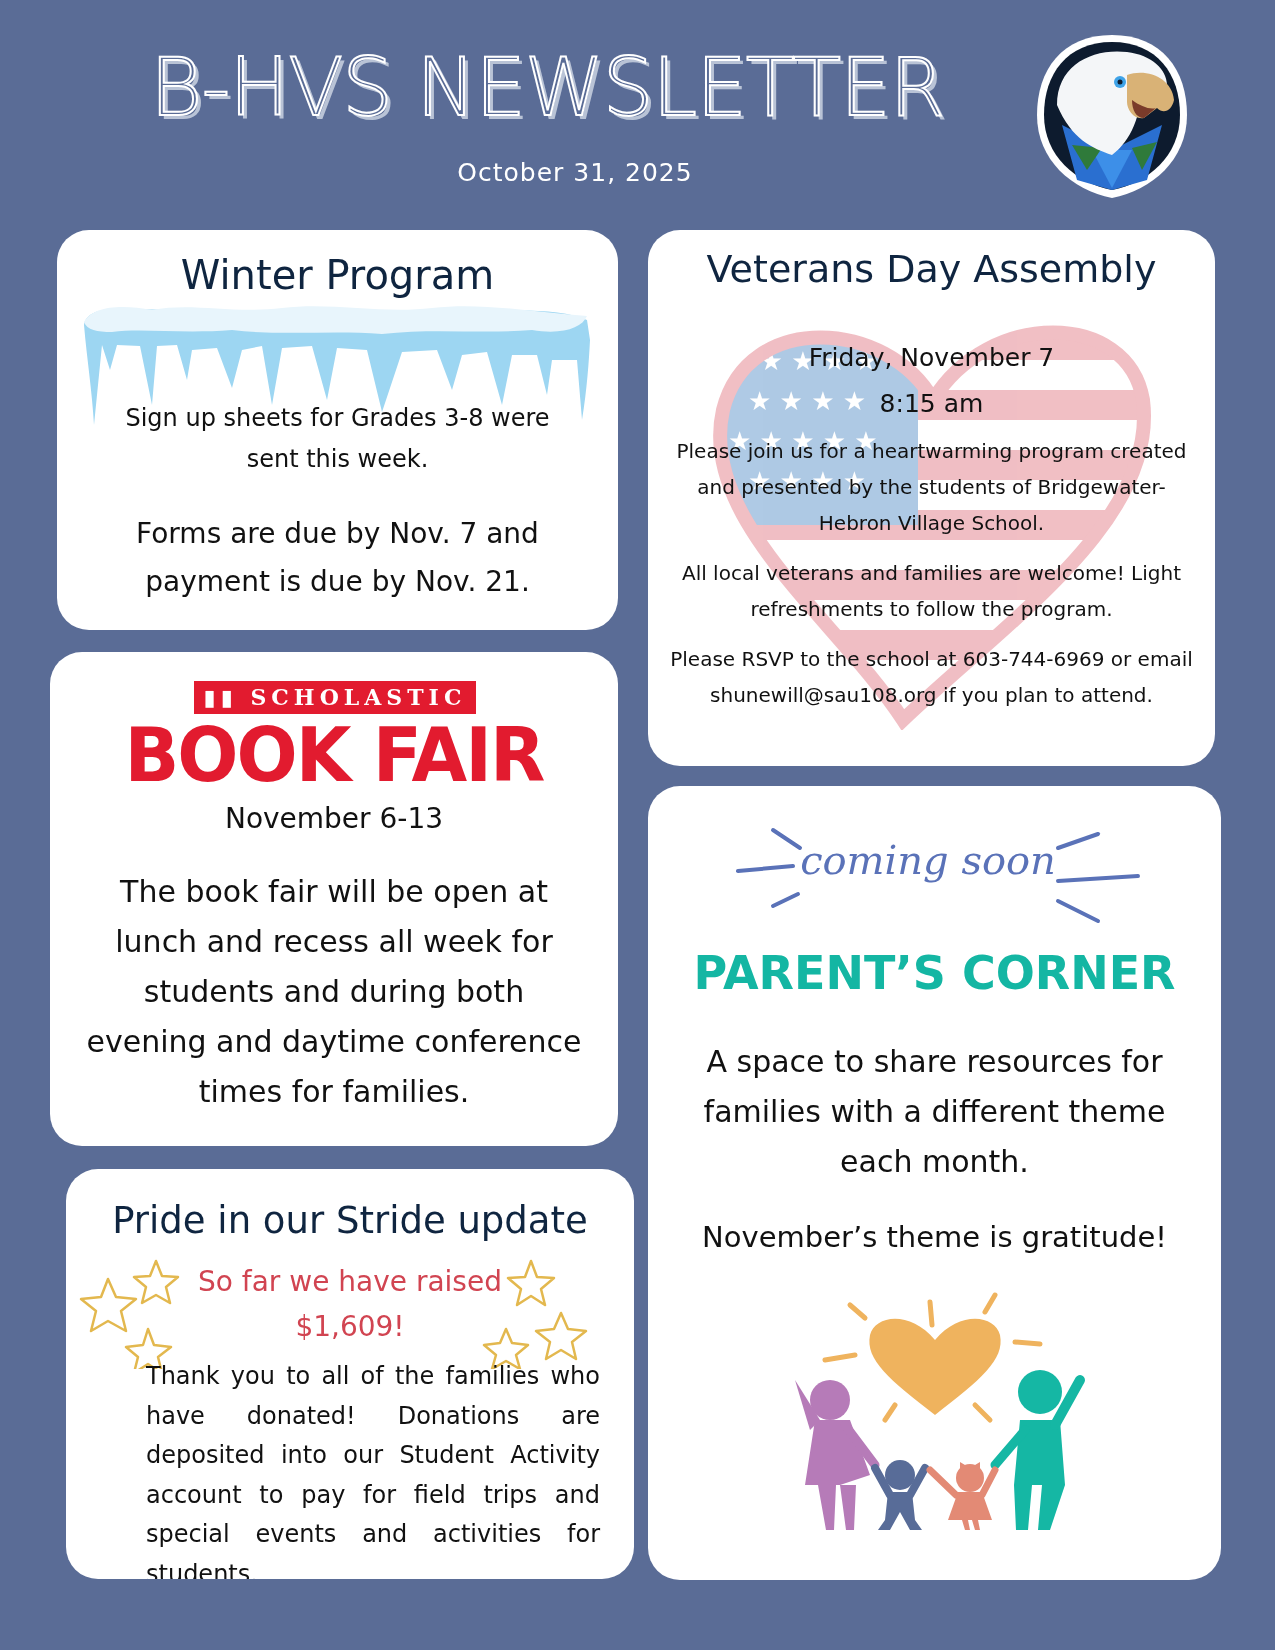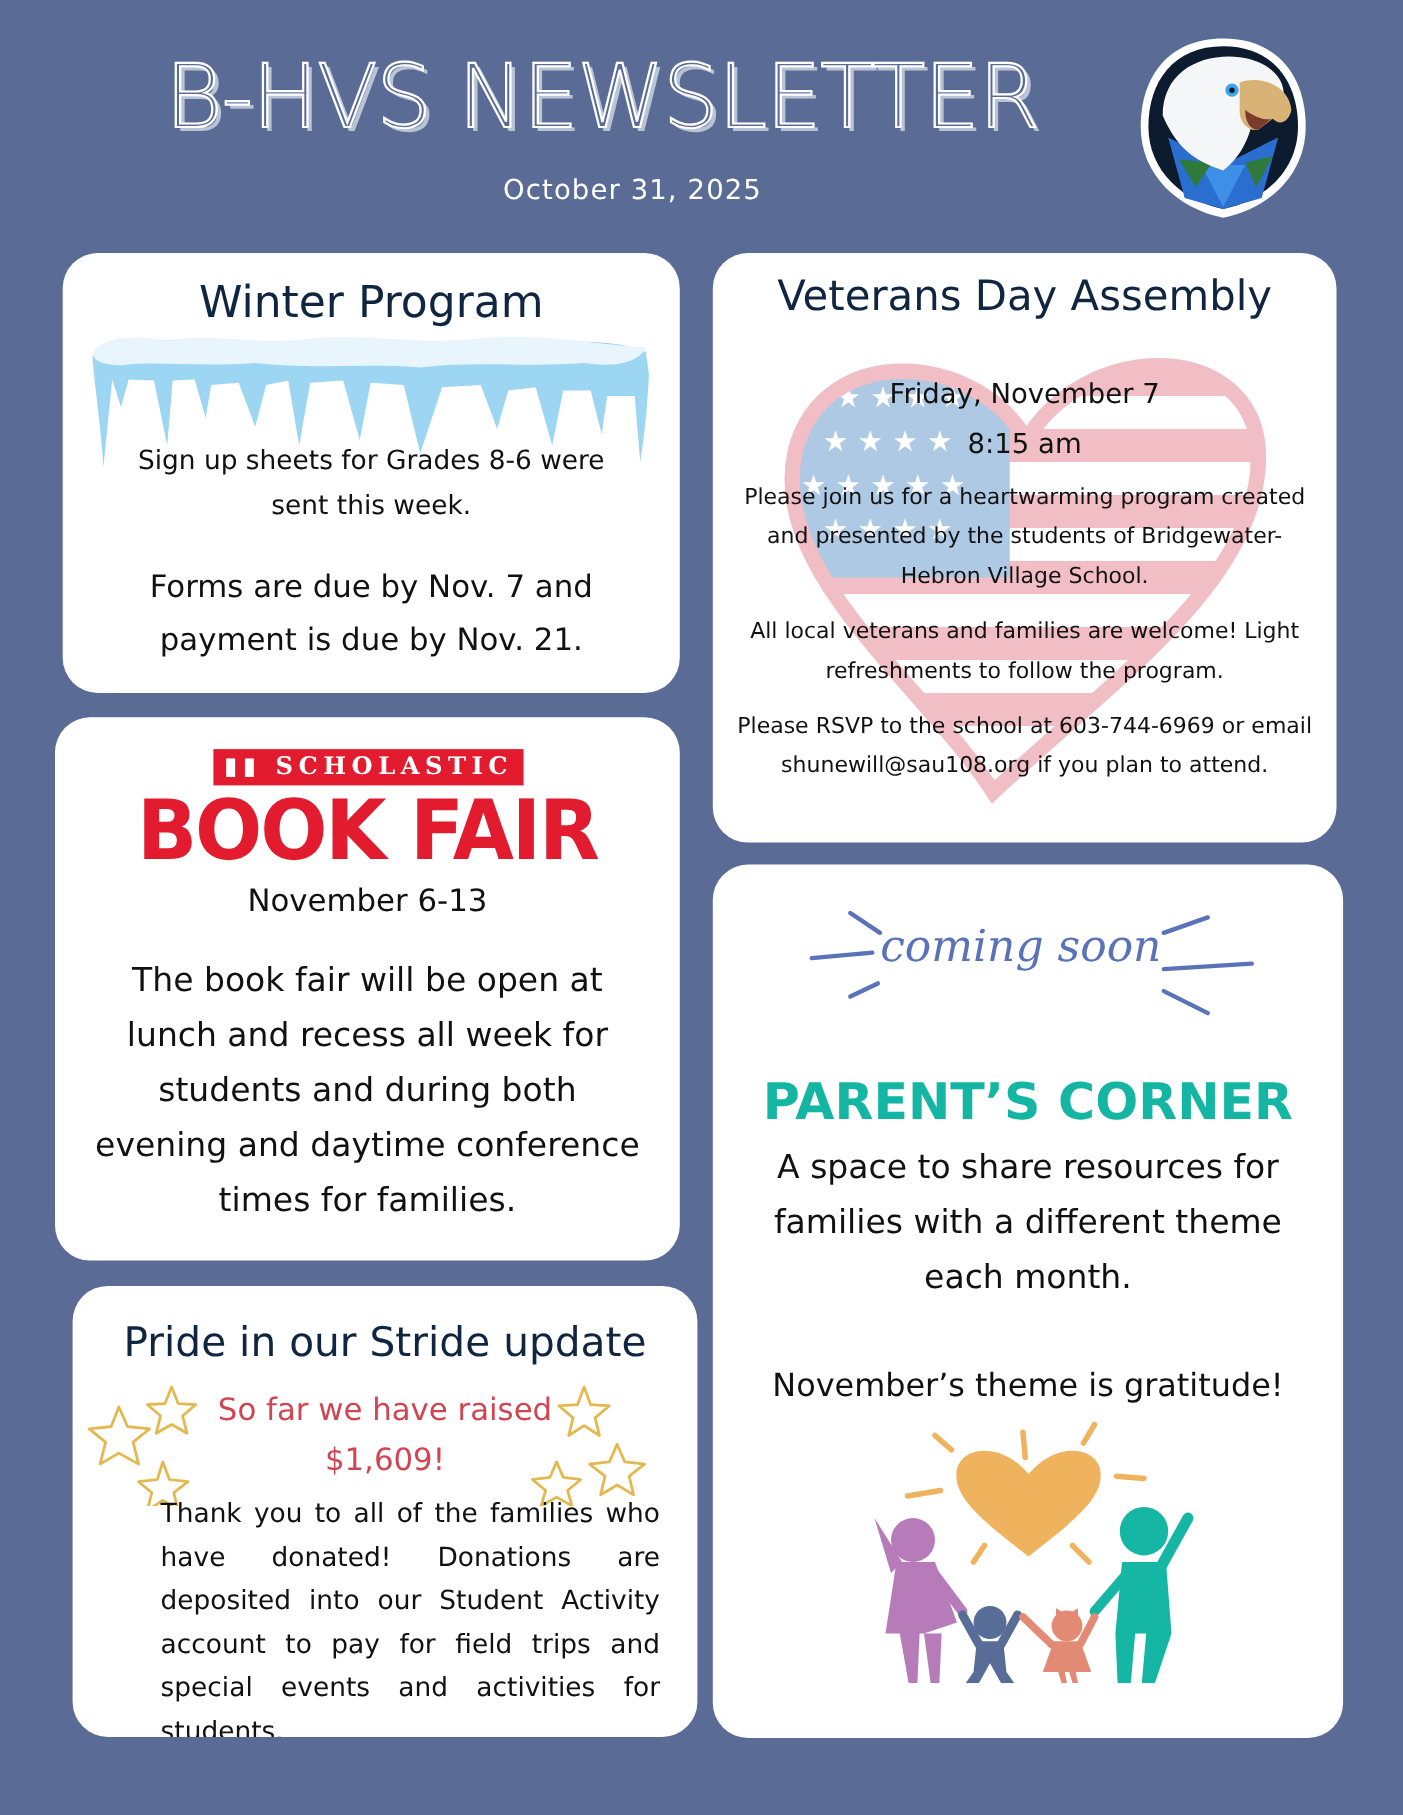--- a/index.html
+++ b/index.html
@@ -68,24 +68,23 @@
   #pride .raised { position: absolute; left: 0; right: 0; top: 90px; color: #d14451; font-size: 28px; line-height: 45px; }
   #pride .stars { position: absolute; left: 0; top: 70px; width: 568px; height: 130px; }
   #pride .body { position: absolute; left: 36px; right: 34px; top: 188px; font-size: 24px; line-height: 39.5px; text-align: justify; margin-left: 44px; }
   
   #parent { left: 648px; top: 786px; width: 573px; height: 794px; }
   #parent .soon { position: absolute; left: 80px; top: 30px; width: 420px; height: 115px; }
   #parent .heading-teal {
     position: absolute; left: 0; right: 0; top: 160px; text-align: center;
     color: #14b6a3; font-size: 46px; font-weight: 900; letter-spacing: 0px;
     font-family: "DejaVu Sans", sans-serif;
-    margin-top: 28px;
   }
   #parent .p1 { position: absolute; left: 30px; right: 30px; top: 240px; font-size: 30px; line-height: 50px; margin-top: 11px; }
-  #parent .p2 { position: absolute; left: 20px; right: 20px; top: 456px; font-size: 29px; }
+  #parent .p2 { position: absolute; left: 20px; right: 20px; top: 434px; font-size: 29px; }
   #parent .family { position: absolute; left: 122px; top: 494px; width: 330px; height: 250px; }
 </style>
 </head>
 <body>
 
 <div class="title">B-HVS NEWSLETTER</div>
 <div class="date">October 31, 2025</div>
 <svg class="logo" viewBox="0 0 160 170">
   <path d="M80 5 C130 5 155 40 155 85 C155 130 120 160 80 168 C40 160 5 130 5 85 C5 40 30 5 80 5Z" fill="#ffffff"></path>
   <path d="M80 12 C125 12 148 44 148 85 C148 126 116 153 80 160 C44 153 12 126 12 85 C12 44 35 12 80 12Z" fill="#0d1b2e"></path>
@@ -99,21 +98,21 @@
   <circle cx="88" cy="52" r="6" fill="#3ea3e8"></circle>
   <circle cx="88" cy="52" r="2.5" fill="#0d1b2e"></circle>
 </svg>
 
 <section class="card" id="winter">
   <svg class="icicles" viewBox="0 0 510 135" preserveAspectRatio="none">
     <path d="M2 25 C4 12 20 8 40 10 C80 8 140 14 200 12 C260 8 320 14 380 12 C430 10 480 8 505 20 L508 40 C507 60 505 90 500 120 L495 60 L470 60 L465 95 L455 55 L430 55 L420 105 L405 52 L380 55 L370 90 L355 50 L320 52 L300 112 L285 50 L255 48 L245 100 L230 46 L200 48 L190 105 L180 46 L160 50 L150 88 L135 48 L110 50 L105 80 L95 45 L75 46 L70 105 L58 46 L35 45 L28 70 L20 45 L12 125 C10 90 5 60 2 25Z" fill="#9dd6f2"></path>
     <path d="M2 22 C10 6 40 4 70 10 C110 2 150 14 200 8 C250 2 300 14 350 8 C400 2 450 12 505 16 C500 28 480 35 450 30 C400 34 350 28 300 34 C250 30 200 36 150 30 C100 34 60 28 30 32 C15 32 5 30 2 22Z" fill="#e8f5fc"></path>
   </svg>
   <div class="heading">Winter Program</div>
-  <div class="p1 center">Sign up sheets for Grades 8-6 were sent this week.</div>
+  <div class="p1 center">Sign up sheets for Grades 3-8 were sent this week.</div>
   <div class="p2 center">Forms are due by Nov. 7 and payment is due by Nov. 21.</div>
 </section>
 
 <section class="card" id="veterans">
   <svg class="heart" viewBox="0 0 490 440">
     <defs>
       <clipPath id="hclip">
           <path d="M245 110 C200 30 60 20 35 120 C10 230 150 330 215 430 C320 330 470 230 455 110 C440 20 300 20 245 110Z"></path>
         </clipPath>
     </defs>

